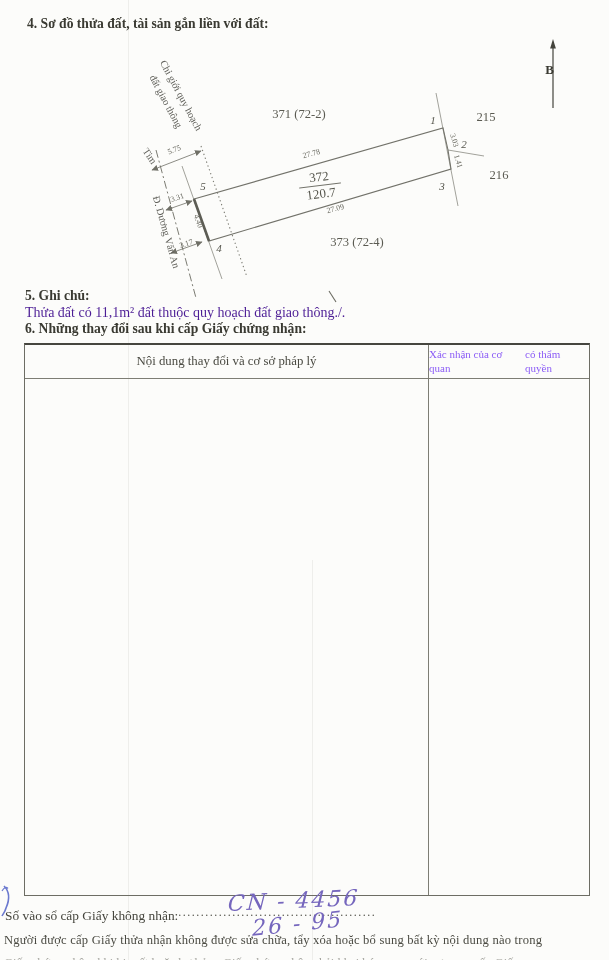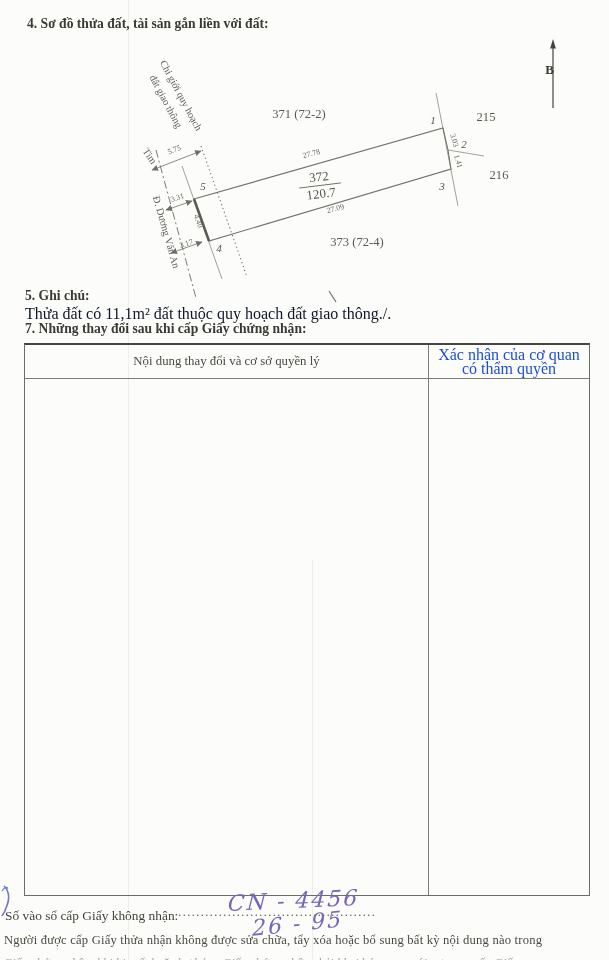--- a/index.html
+++ b/index.html
@@ -5,32 +5,32 @@
   html,body{margin:0;padding:0;}
   body{width:609px;height:960px;background:#e9e9e7;font-family:"Liberation Serif","DejaVu Serif",serif;}
   .page{position:relative;width:609px;height:960px;background:#fcfcfa;overflow:hidden;color:#3e3e36;padding-left:8px;}
   .fold{position:absolute;top:0;bottom:0;width:1px;background:#9a9a92;opacity:.14;}
   .fold1{left:128px;}
   .fold2{left:312px;top:560px;}
   .heading{position:absolute;font-weight:bold;font-size:13.6px;color:#3a3a32;white-space:nowrap;}
   .sec4{left:27px;top:16px;}
   .sec5{left:25px;top:288px;}
   .sec6{left:25px;top:321px;}
-  .note{position:absolute;left:25px;top:305px;font-size:16px;color:#0f172a;white-space:nowrap;}
+  .note{position:absolute;left:25px;top:305px;font-size:14px;color:#4c1d95;white-space:nowrap;}
   svg text{font-family:"Liberation Serif","DejaVu Serif",serif;}
   .dim{font-size:7.8px;fill:#6b6b62;}
   .vtx{font-size:11px;font-style:italic;fill:#55554c;}
   .nbr{font-size:12.6px;fill:#5a5a51;}
   .pnum{font-size:13px;fill:#55554c;}
   .rot{font-size:10.2px;fill:#60605a;}
   .north-b{font-size:13px;font-weight:bold;fill:#3a3a32;}
   .table{position:absolute;left:24px;top:343px;width:566px;height:553px;border:1.3px solid #6d6d64;border-top:2.4px solid #46463f;display:flex;flex-direction:column;box-sizing:border-box;}
   .thead{display:flex;height:33px;border-bottom:1.2px solid #7d7d74;}
   .th-left{width:403px;border-right:1.2px solid #7d7d74;display:flex;align-items:center;justify-content:center;font-size:12.8px;color:#4a4a42;}
-  .th-right{flex:1;display:flex;flex-direction:column;align-items:center;justify-content:center;font-size:16px;line-height:13.5px;color:#1d4ed8;}
+  .th-right{flex:1;display:flex;flex-direction:row;align-items:center;justify-content:center;font-size:11px;line-height:13.5px;color:#8b5cf6;}
   .tbody{flex:1;display:flex;}
   .td-left{width:403px;border-right:1.2px solid #7d7d74;}
   .td-right{flex:1;}
   .registry{position:absolute;left:5px;top:905px;font-size:13.4px;color:#45453d;white-space:nowrap;}
   .dots{display:inline-block;width:198px;overflow:hidden;vertical-align:baseline;letter-spacing:1.5px;color:#55554d;font-size:12px;white-space:nowrap;}
   .hand{position:absolute;font-family:"DejaVu Serif",serif;font-style:italic;color:#7566bd;white-space:nowrap;}
   .hand1{left:228px;top:888px;font-size:22px;letter-spacing:2px;transform:rotate(-2.5deg) skewX(-6deg);}
   .hand2{left:252px;top:911px;font-size:22px;letter-spacing:2px;transform:rotate(-6deg) skewX(-6deg);}
   .warning{position:absolute;left:4px;top:933px;width:602px;font-size:12.6px;letter-spacing:.2px;color:#4a4a42;white-space:nowrap;}
   .cutline{position:absolute;left:4px;top:953px;width:602px;height:7px;overflow:hidden;}
@@ -102,25 +102,25 @@
     </g>
 
     <text class="rot" x="178" y="97" text-anchor="middle" transform="rotate(62 178 97)">Chỉ giới quy hoạch</text>
     <text class="rot" x="163" y="103" text-anchor="middle" transform="rotate(62 163 103)">đất giao thông</text>
     <text class="rot" x="147" y="158" text-anchor="middle" transform="rotate(56 147 158)">Tim</text>
     <text class="rot" x="163" y="233" text-anchor="middle" transform="rotate(74 163 233)">Đ. Dương Văn An</text>
   </svg>
 
   <div class="heading sec5">5. Ghi chú:</div>
   <div class="note">Thửa đất có 11,1m² đất thuộc quy hoạch đất giao thông./.</div>
-  <div class="heading sec6">7. Những thay đổi sau khi cấp Giấy chứng nhận:</div>
+  <div class="heading sec6">6. Những thay đổi sau khi cấp Giấy chứng nhận:</div>
 
   <div class="table">
     <div class="thead">
-      <div class="th-left">Nội dung thay đổi và cơ sở quyền lý</div>
+      <div class="th-left">Nội dung thay đổi và cơ sở pháp lý</div>
       <div class="th-right">
         <div>Xác nhận của cơ quan</div>
         <div>có thẩm quyền</div>
       </div>
     </div>
     <div class="tbody">
       <div class="td-left"></div>
       <div class="td-right"></div>
     </div>
   </div>

